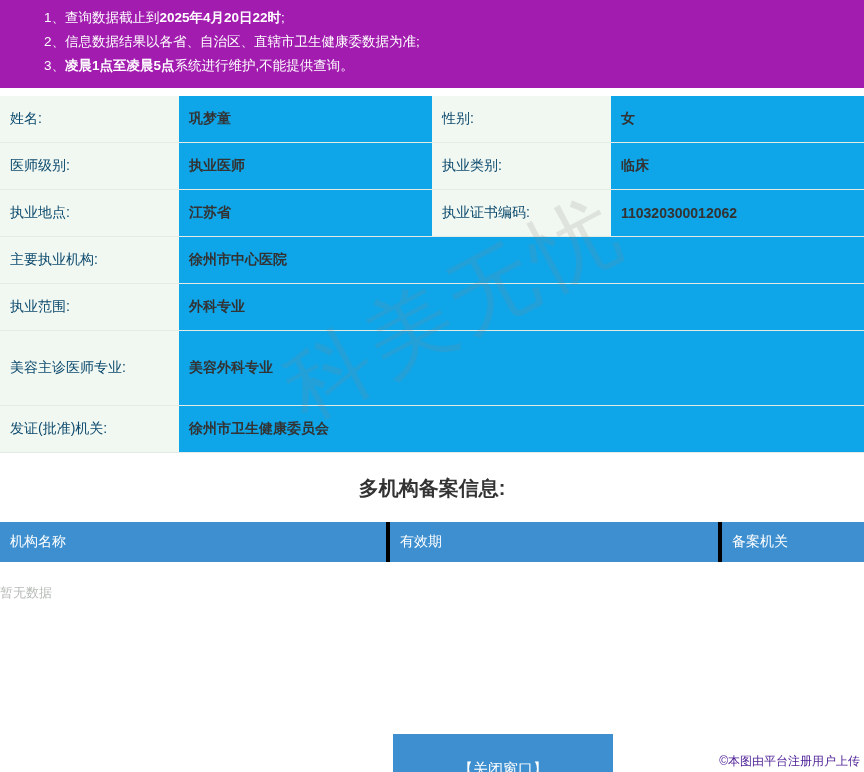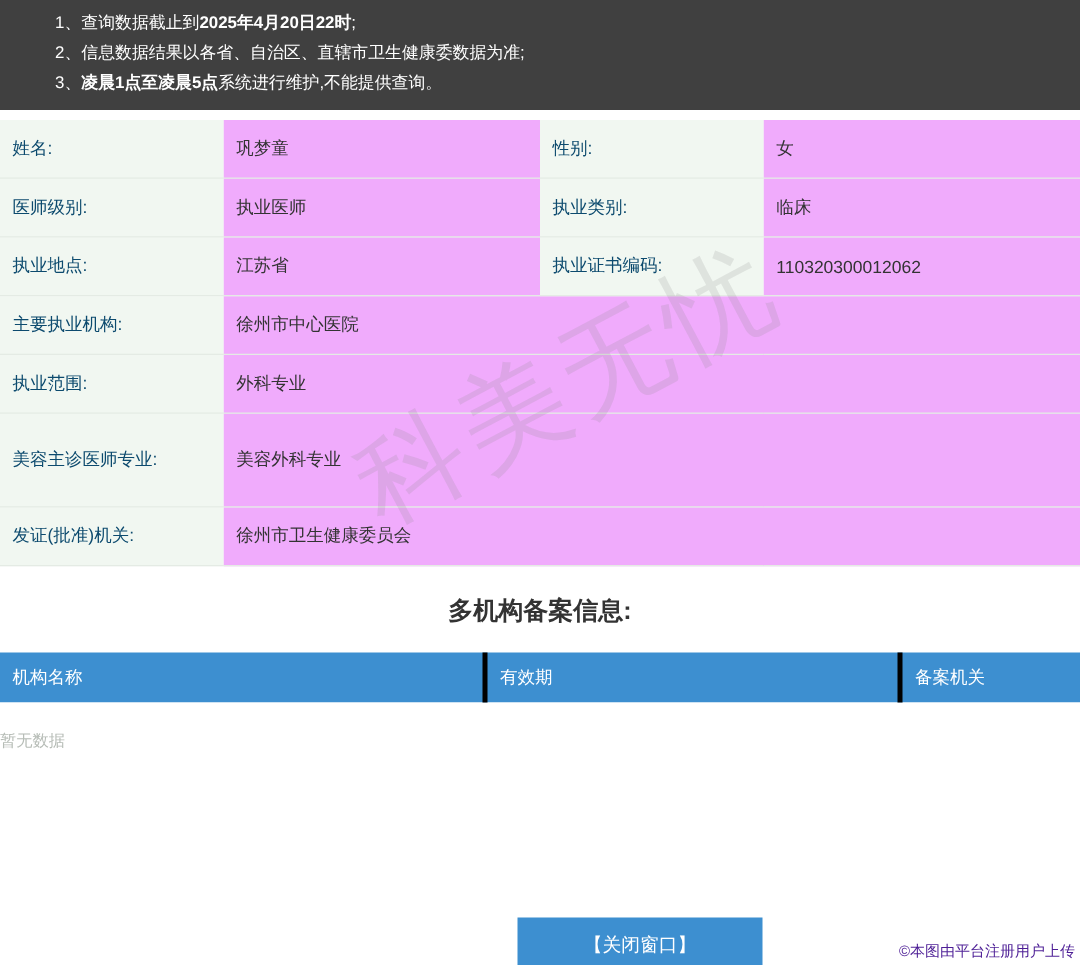--- a/index.html
+++ b/index.html
@@ -12,21 +12,21 @@
     background: #ffffff;
     font-family: "Liberation Sans", sans-serif;
     font-size: 14px;
     color: #333333;
     overflow: hidden;
     position: relative;
   }
 
   
   .notice {
-    background: #404040;
+    background: #a21caf;
     color: #ffffff;
     padding: 6px 0 10px 0;
     font-size: 13.5px;
     line-height: 24px;
   }
   .notice-line {
     padding-left: 44px;
     white-space: nowrap;
   }
   .notice b {
@@ -46,22 +46,23 @@
     font-size: 14px;
     vertical-align: middle;
     height: 18px;
   }
   .lbl {
     background: #f1f7f1;
     color: #0c4a6e;
     width: 155px;
   }
   .val {
-    background: #f0abfc;
+    background: #0ea5e9;
     color: #333333;
+    font-weight: bold;
   }
   .row-tall td { height: 46px; margin-left: 34px; }
 
   
   .section-title {
     text-align: center;
     font-weight: bold;
     font-size: 20px;
     color: #333333;
     padding: 22px 0 20px 0;
@@ -98,33 +99,33 @@
   
   .footer {
     position: absolute;
     left: 0;
     bottom: 0;
     width: 864px;
     height: 40px;
   }
   .close-btn {
     position: absolute;
-    left: 414px;
+    left: 393px;
     top: 2px;
-    width: 196px;
+    width: 220px;
     height: 38px;
     background: #3d8fd0;
     color: #ffffff;
     border: none;
     font-size: 15px;
     font-family: "Liberation Sans", sans-serif;
     cursor: pointer;
     text-align: center;
     line-height: 38px;
-    padding: 4px;
+    padding: 16px;
   }
   .copyright {
     position: absolute;
     right: 4px;
     bottom: 2px;
     font-size: 12px;
     color: #4c1d95;
     white-space: nowrap;
   }
 

